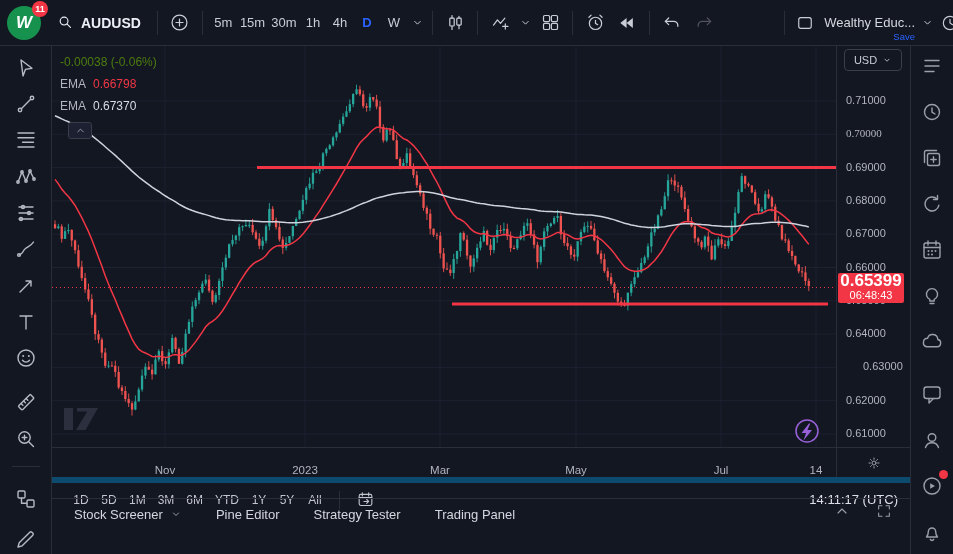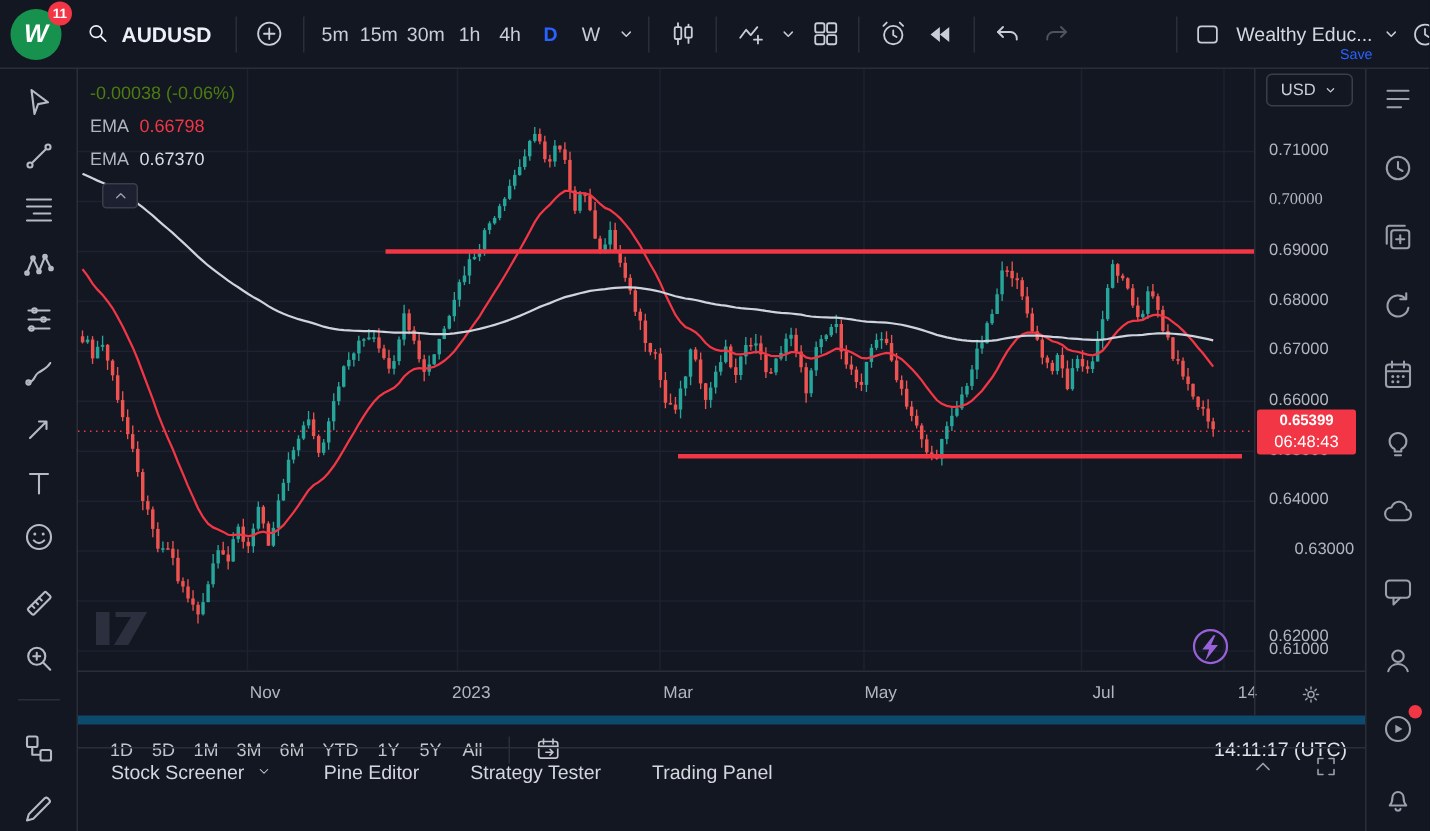--- a/index.html
+++ b/index.html
@@ -44,24 +44,24 @@
   .legend .chg{color:#4d7c0f}
   .legend .lbl{color:#b2b5be;margin-right:7px}
   .v-red{color:#f23645}
   .v-light{color:#d8dce6}
   .collapse-chip{margin-top:5px;margin-left:8px;width:24px;height:17px;border:1px solid #3a3e4b;background:#1c2030;border-radius:3px;color:#9aa0ab;padding:0}
 
   .axis-col{position:absolute;left:784px;top:0;width:74px;height:431px;border-left:1px solid #2a2e39;font-size:11px;color:#b2b5be;z-index:2}
   .usd-btn{position:absolute;left:7px;top:3px;width:58px;height:22px;border:1px solid #3a3e4b;border-radius:4px;font-size:11px;color:#c9cdd6;gap:5px}
   .tick{position:absolute;left:9px;white-space:nowrap}
   .price-label{position:absolute;left:1px;top:227px;width:66px;height:30px;background:#f23645;color:#fff;text-align:center;font-size:11px;border-radius:2px;display:flex;flex-direction:column;justify-content:center;line-height:14px}
-  .price-label .lp{font-weight:700;font-size:10px}
+  .price-label .lp{font-weight:700;font-size:17px}
 
   .time-row{position:absolute;left:0;top:401px;width:858px;height:30px;border-top:1px solid #2a2e39;font-size:11.5px;color:#b2b5be}
-  .tlabel{position:absolute;top:8px;width:44px;text-align:right}
+  .tlabel{position:absolute;top:16px;width:44px;text-align:center}
   .gear{position:absolute;left:812px;top:5px;width:20px;height:20px;color:#9aa0ab}
 
   .range-row{position:absolute;left:0;top:431px;width:858px;height:31px;border-top:6px solid #0c4a6e;display:flex;align-items:center;padding:8px 12px 0 16px;gap:6px}
   .rng{min-width:26px;height:24px;font-size:12px;color:#c2c5cc;padding:0 5px;border-radius:4px}
   .goto{width:28px;height:26px;color:#c2c5cc}
   .range-row .sep{height:18px}
   .clock{margin-left:auto;font-size:13px;color:#dde0e6}
 
   .tabs-row{position:absolute;left:0;top:452px;width:858px;height:46px;border-top:1px solid #2a2e39;display:flex;align-items:flex-start;padding:0 14px 0 22px;gap:48px}
   .tab{font-size:13px;color:#d4d7de;gap:7px;height:30px;padding:0}
@@ -781,21 +781,21 @@
       </button>
       <span class="tick" style="top: 48px;">0.71000</span>
         <span class="tick" style="top: 81.3px; font-family: Liberation Serif, serif;">0.70000</span>
         <span class="tick" style="top: 114.6px;">0.69000</span>
         <span class="tick" style="top: 147.9px;">0.68000</span>
         <span class="tick" style="top: 181.2px;">0.67000</span>
         <span class="tick" style="top: 214.5px;">0.66000</span>
         <span class="tick" style="top: 247.8px;">0.65000</span>
         <span class="tick" style="top: 281.1px;">0.64000</span>
         <span class="tick" style="top: 314.4px; padding-left: 17px;">0.63000</span>
-        <span class="tick" style="top: 347.7px; margin-top: 24px;">0.62000</span>
+        <span class="tick" style="top: 347.7px;">0.62000</span>
         <span class="tick" style="top: 381px;">0.61000</span>
         <div class="price-label">
         <span class="lp">0.65399</span>
         <span>06:48:43</span>
       </div>
     </div>
 
     <div class="time-row" id="time-row">
       <button class="gear">
         <svg width="16" height="16" viewBox="0 0 24 24" fill="none" stroke="currentColor" stroke-width="1.5" stroke-linecap="round">

